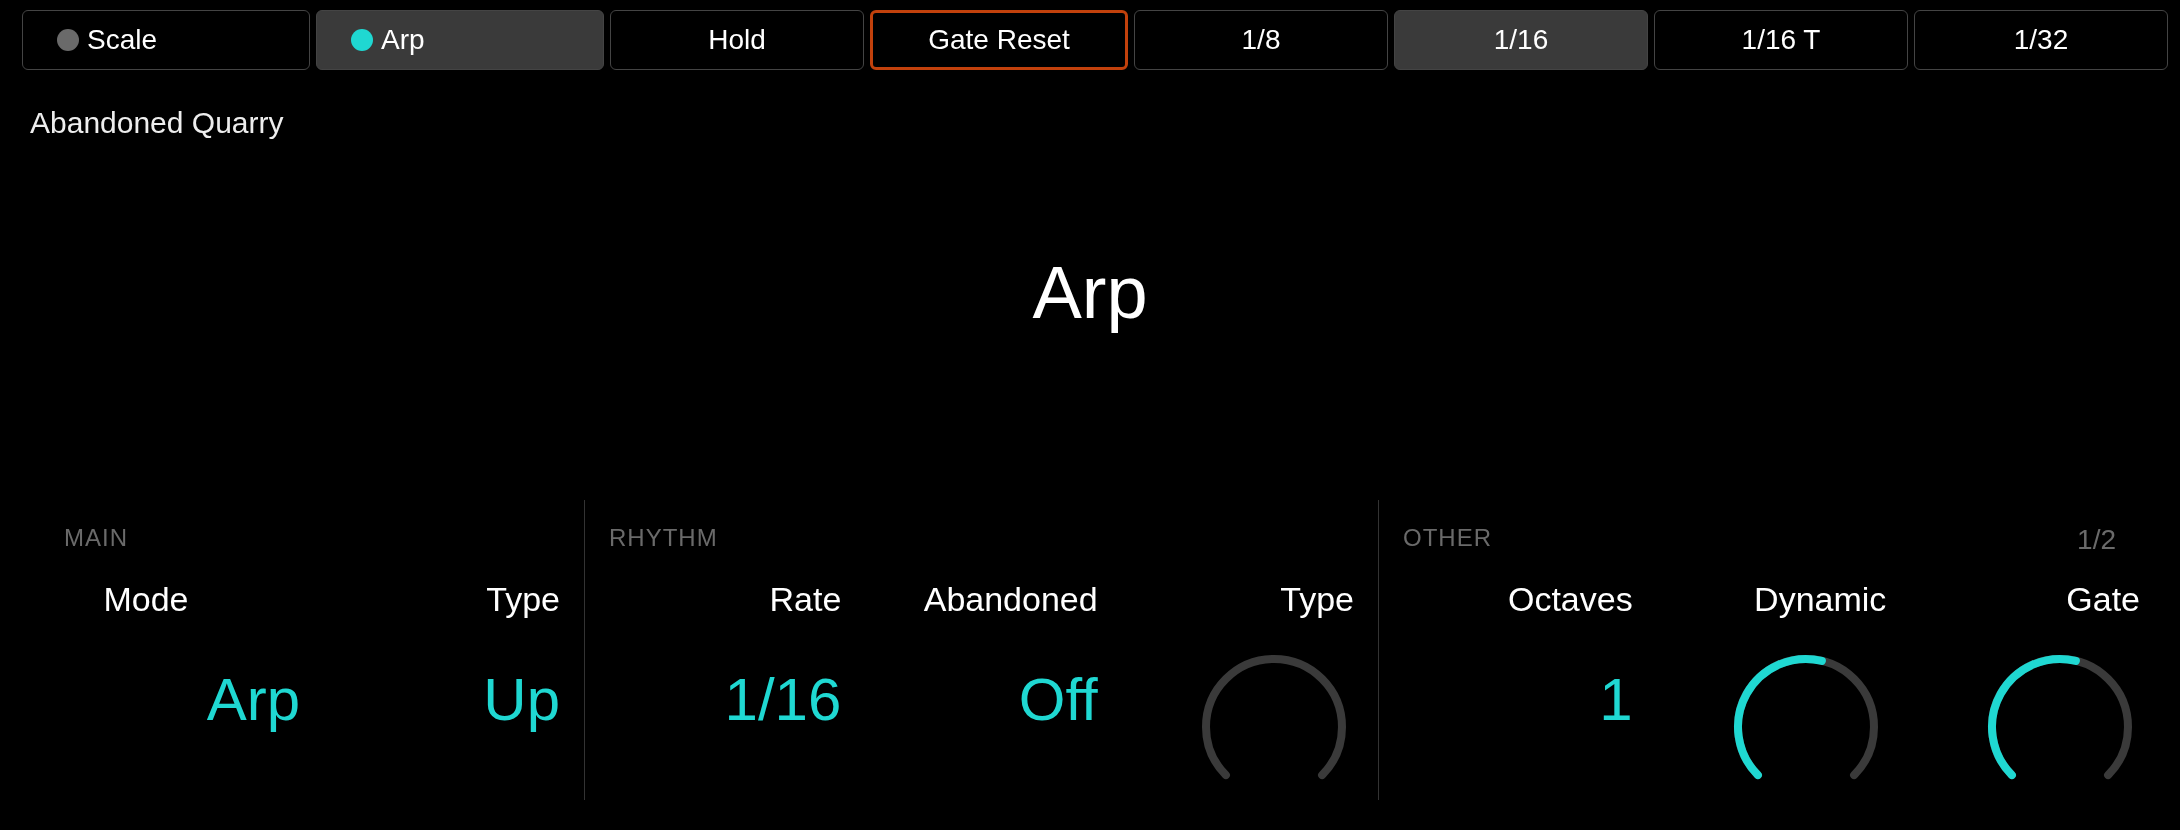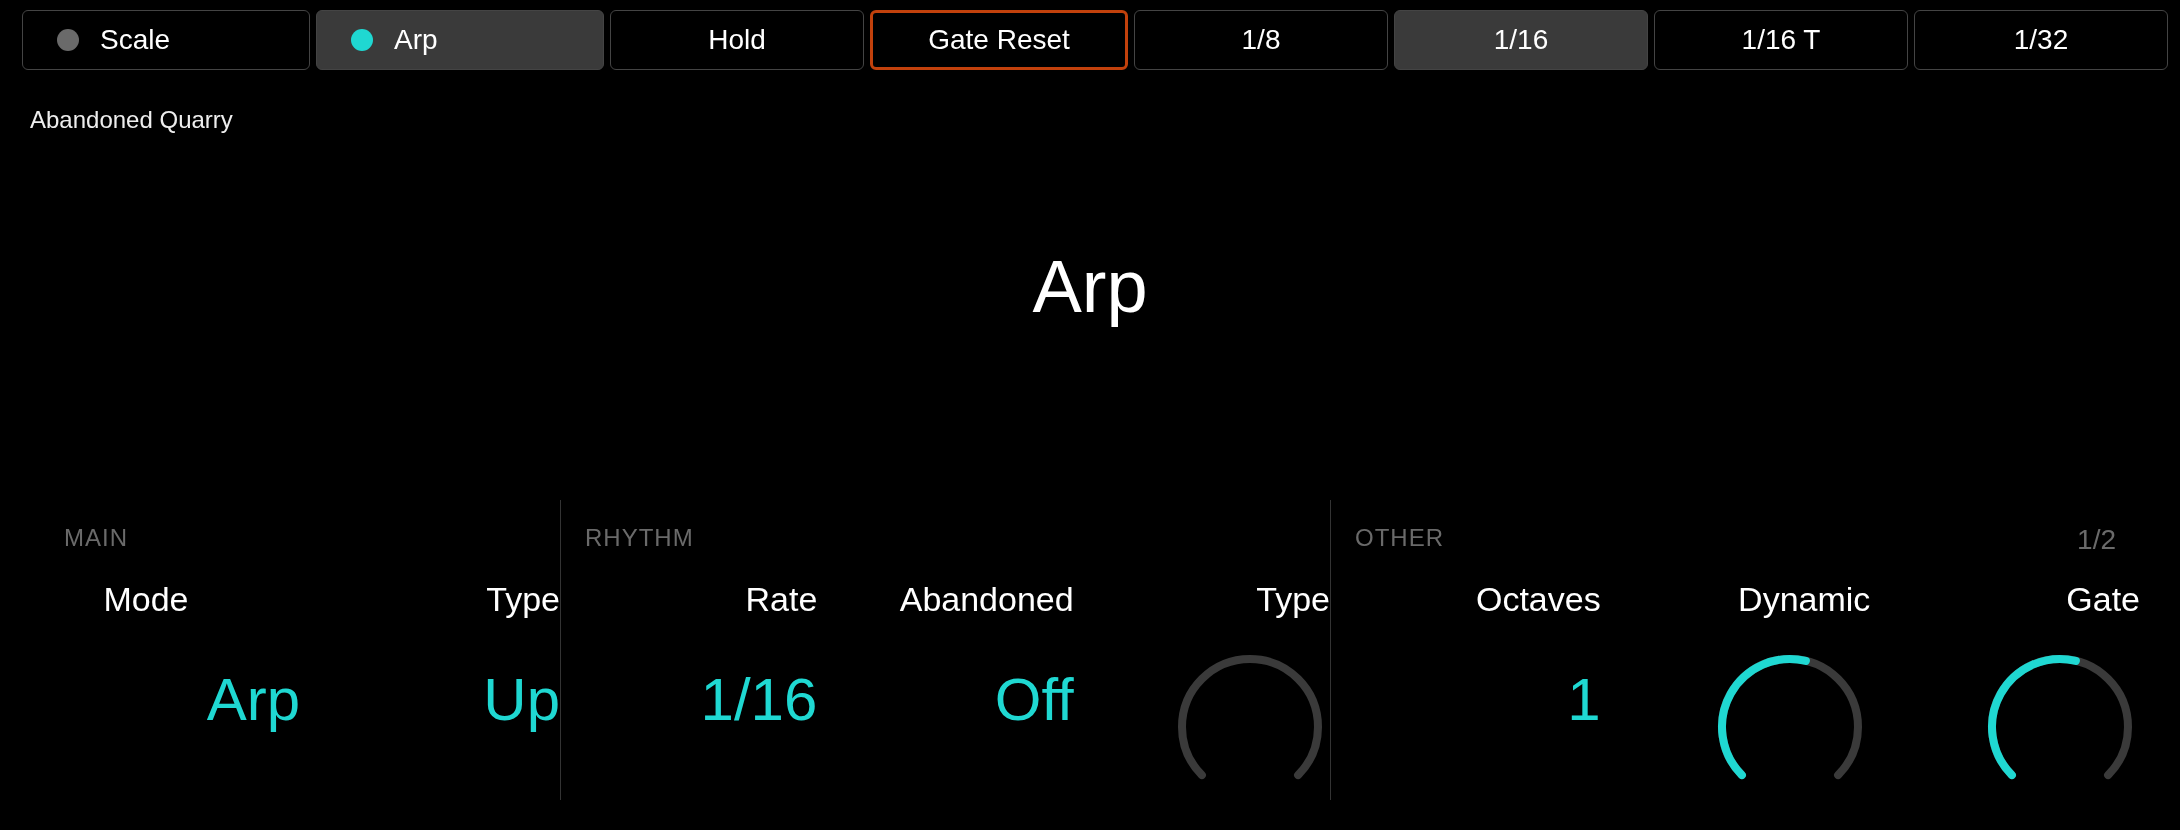--- a/index.html
+++ b/index.html
@@ -16,47 +16,48 @@
     border-radius: 6px;
     display: flex;
     align-items: center;
     justify-content: center;
     font-size: 28px;
     color: #fff;
     cursor: pointer;
     position: relative;
   }
   .tbtn.with-dot { justify-content: flex-start; padding-left: 34px; }
-  .tbtn.with-dot .label { margin-left: 43px; }
+  .tbtn.with-dot .label { margin-left: 30px; }
   .dot {
     width: 22px; height: 22px; border-radius: 50%;
     position: absolute; left: 34px; top: 50%; transform: translateY(-50%);
   }
   .tbtn.active-fill { background: #3a3a3a; }
   .tbtn.highlight-red { border: 3px solid #c2410c; }
 
   
-  .preset { padding: 26px 0 0 30px; font-size: 24px; color: #eee; }
+  .preset { padding: 26px 0 0 30px; font-size: 30px; color: #eee; }
 
   
   .big-title {
     text-align: center;
     font-size: 74px;
     color: #fff;
     margin-top: 110px;
     font-weight: 400;
   }
 
   
   .panel {
     position: absolute;
     left: 0; right: 0; bottom: 0;
     height: 330px;
     display: flex;
     padding: 0 40px 30px 40px;
+    gap: 24px;
   }
   .group { position: relative; padding-top: 20px; }
   .group + .group { border-left: 1px solid #333; }
   .group-title {
     position: absolute; top: 24px; left: 24px;
     font-size: 24px; color: #6a6a6a; letter-spacing: 1px;
   }
   .page-indicator {
     position: absolute; top: 24px; right: 24px;
     font-size: 28px; color: #6a6a6a;

